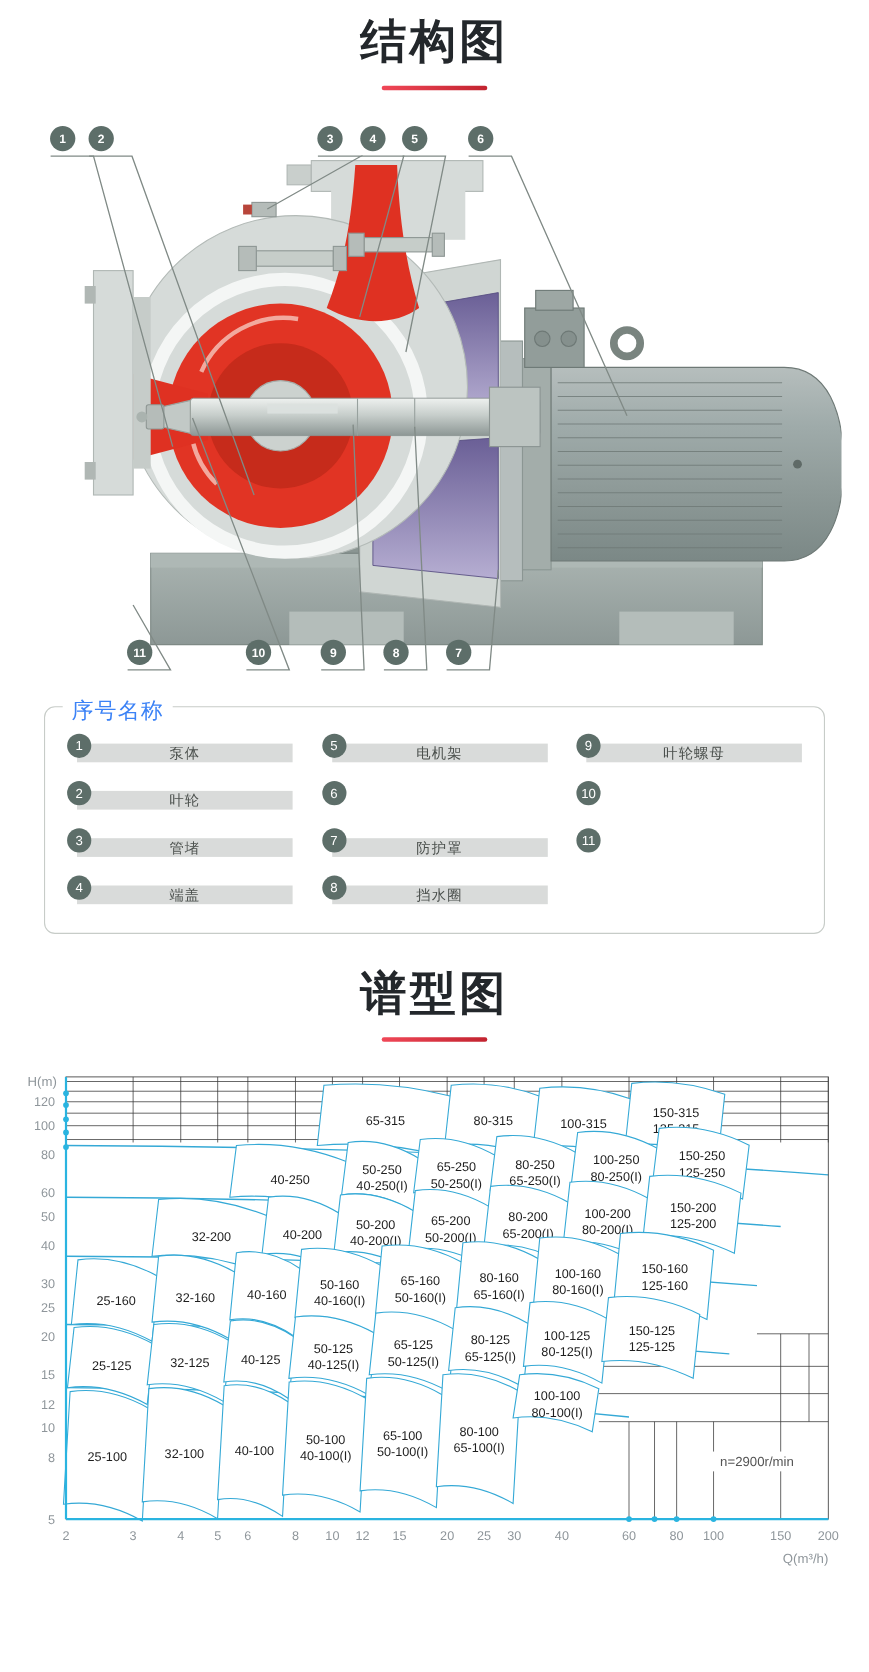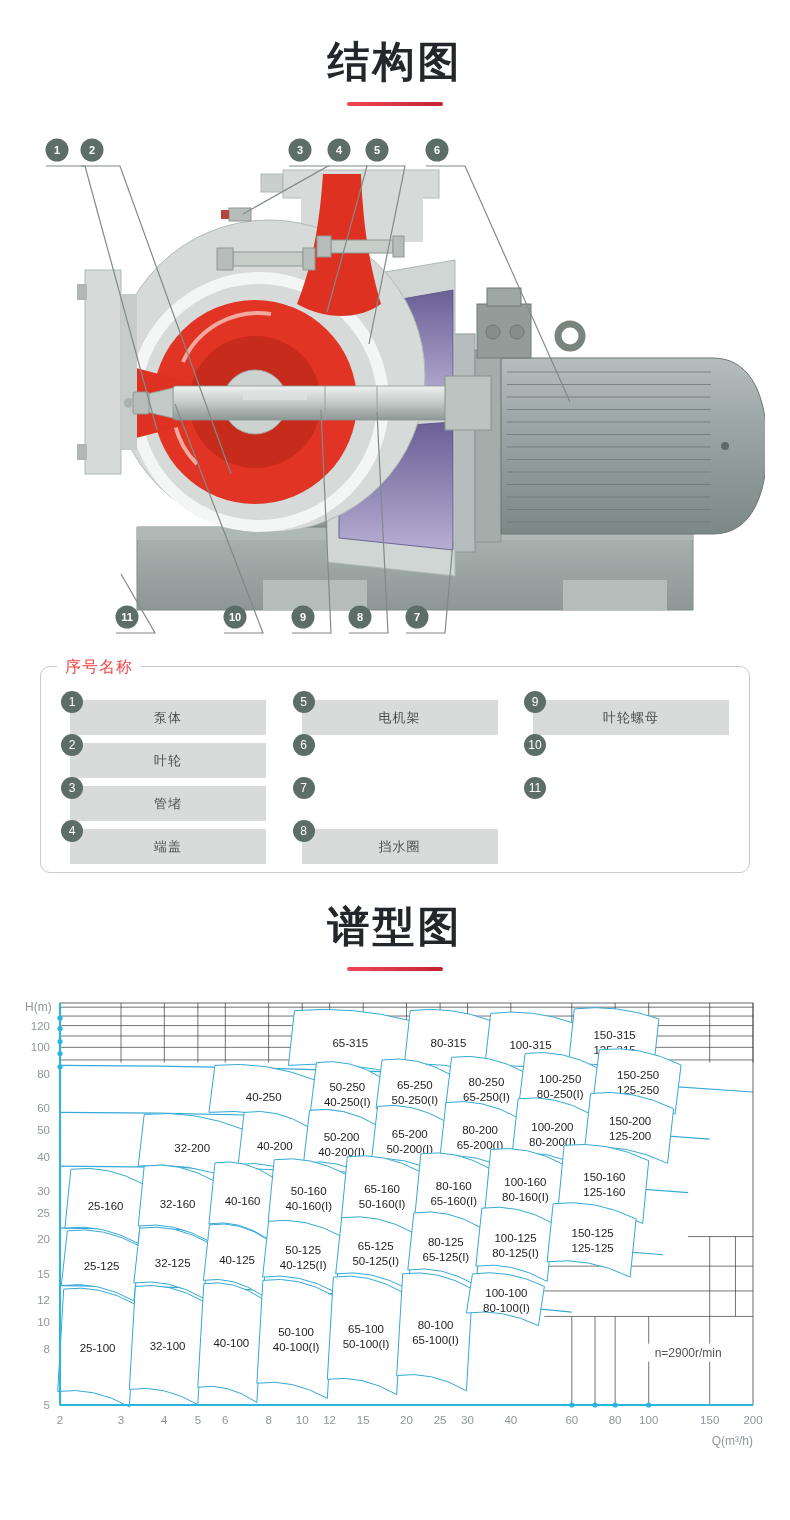--- a/index.html
+++ b/index.html
@@ -1,27 +1,27 @@
 <!DOCTYPE html>
 <html><head>
 <meta charset="utf-8">
 <style>
   html,body{margin:0;padding:0;background:#fff;}
   body{width:790px;font-family:"Liberation Sans",sans-serif;-webkit-font-smoothing:antialiased;}
-  .sec-header{padding-top:34px;}
+  .sec-header{padding-top:10px;}
   .sec-title{text-align:center;font-size:42px;font-weight:700;color:#23272b;letter-spacing:3px;margin:0;}
   .red-underline{width:96px;height:4px;margin:12px auto 0;background:linear-gradient(90deg,#f04757,#c2232f);border-radius:2px;}
   #structure-canvas{width:740px;height:540px;margin:6px auto 0;}
   .parts-box{position:relative;width:668px;margin:14px auto 0;border:1px solid #c7ccc8;border-radius:10px;padding:24px 20px 16px 20px;background:#fff;}
-  .parts-header{position:absolute;top:-10px;left:16px;background:#fff;padding:0 8px;font-size:16px;color:#ef4444;letter-spacing:1px;}
+  .parts-header{position:absolute;top:-10px;left:16px;background:#fff;padding:0 8px;font-size:20px;color:#3b82f6;letter-spacing:1px;}
   .parts-grid{display:flex;justify-content:space-between;}
   .parts-col{display:flex;flex-direction:column;gap:7px;width:205px;}
   .part-item{position:relative;height:36px;}
   .part-badge{position:absolute;left:0;top:0;width:22px;height:22px;border-radius:50%;background:#5d6e69;color:#fff;font-size:12px;display:flex;align-items:center;justify-content:center;z-index:2;}
-  .part-bar{position:absolute;left:9px;top:9px;right:0;height:35px;background:#d9dbda;color:#4b504d;font-size:13px;display:flex;align-items:center;justify-content:center;letter-spacing:1px;}
+  .part-bar{position:absolute;left:9px;top:9px;right:0;height:17px;background:#d9dbda;color:#4b504d;font-size:13px;display:flex;align-items:center;justify-content:center;letter-spacing:1px;}
   #chart-canvas{width:780px;height:466px;margin:16px auto 0;}
   .chart-header{padding-top:26px;}
 </style>
 </head>
 <body>
 
 <div class="page">
 
   <header class="sec-header">
     <h1 class="sec-title">结构图</h1>
@@ -187,20 +187,21 @@
         <div class="parts-col">
           <div class="part-item">
             <span class="part-badge">5</span>
             <span class="part-bar">电机架</span>
           </div>
           <div class="part-item">
             <span class="part-badge">6</span>
           </div>
           <div class="part-item">
             <span class="part-badge">7</span>
+            <span class="part-bar">防护罩</span>
           </div>
           <div class="part-item">
             <span class="part-badge">8</span>
             <span class="part-bar">挡水圈</span>
           </div>
         </div>
         <div class="parts-col">
           <div class="part-item">
             <span class="part-badge">9</span>
             <span class="part-bar">叶轮螺母</span>

